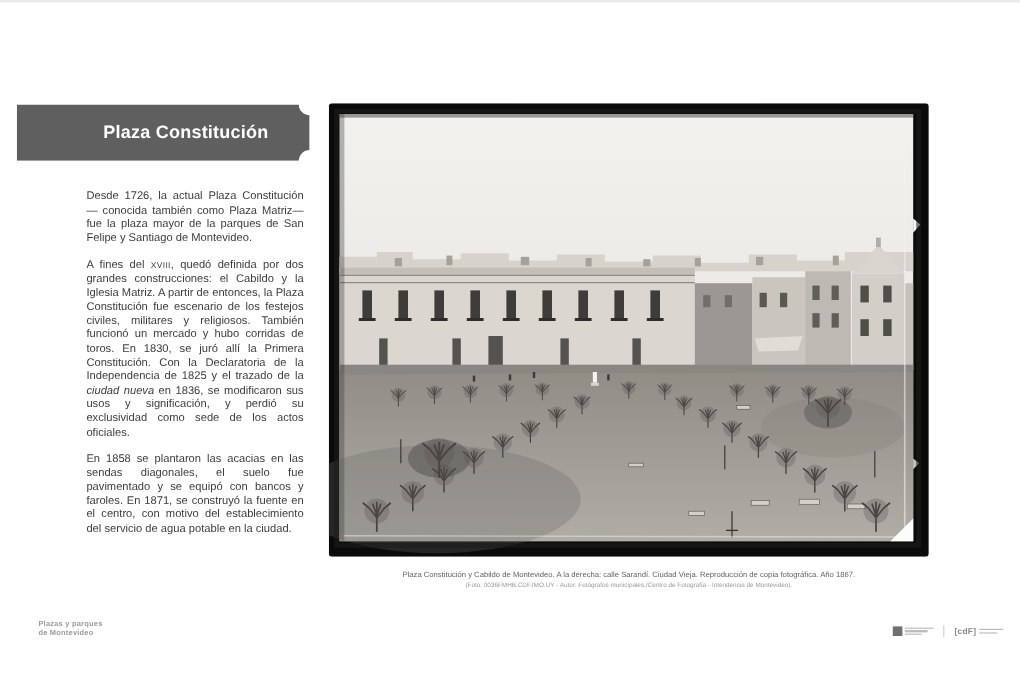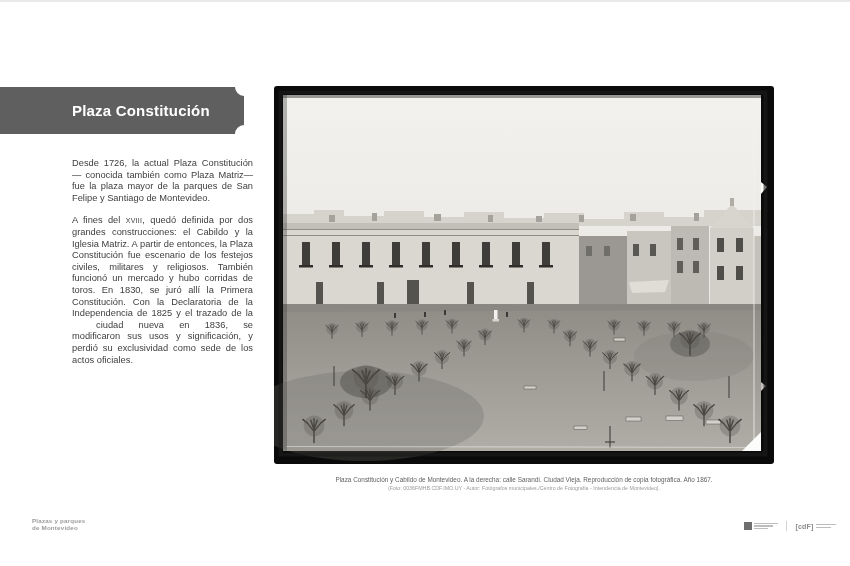--- a/index.html
+++ b/index.html
@@ -3,35 +3,35 @@
 <meta charset="utf-8">
 <style>
   html,body{margin:0;padding:0;}
   body{
     width:850px;height:566px;position:relative;background:#ffffff;
     font-family:"Liberation Sans","DejaVu Sans",sans-serif;overflow:hidden;
   }
   .top-edge{position:absolute;left:0;top:0;width:850px;height:2px;background:#e9e9e9;}
 
   
-  .ribbon{position:absolute;left:0;top:87px;width:283px;height:47px;}
+  .ribbon{position:absolute;left:14px;top:87px;width:283px;height:47px;}
   .ribbon svg{position:absolute;left:0;top:0;}
   .ribbon .title{
     position:absolute;left:72px;top:0;height:47px;display:flex;align-items:center;
     color:#ffffff;font-size:15px;font-weight:bold;letter-spacing:.2px;white-space:nowrap;
   }
 
   
   .article{
     position:absolute;left:72px;top:158px;width:181px;
     color:#3d3d3d;font-size:9.3px;line-height:11.6px;text-align:justify;
   }
   .article p{margin:0 0 11px 0;}
   .article .sc{font-variant:small-caps;letter-spacing:.3px;}
-  .article .it{margin-left:24px;}
+  .article .it{font-style:italic;}
 
   
   .photo-wrap{position:absolute;left:274px;top:86px;width:500px;height:378px;}
 
   
   .caption-block{position:absolute;left:274px;top:476px;width:500px;text-align:center;}
   .caption{color:#616161;font-size:6.4px;line-height:8px;}
   .credit{color:#9a9a9a;font-size:5.3px;line-height:7px;margin-top:1px;}
 
   
@@ -59,20 +59,21 @@
 <div class="ribbon">
   <svg width="244" height="47" viewBox="0 0 244 47">
     <path d="M0,0 L235,0 A 9 9 0 0 0 244 9 L244,38 A 9 9 0 0 0 235 47 L0,47 Z" fill="#5f5f5f"></path>
   </svg>
   <div class="title">Plaza Constitución</div>
 </div>
 
 <div class="article">
   <p>Desde 1726, la actual Plaza Constitución — conocida también como Plaza Matriz— fue la plaza mayor de la parques de San Felipe y Santiago de Montevideo.</p>
   <p><span>A fines del </span><span class="sc">xviii</span><span>, quedó definida por dos grandes construcciones: el Cabildo y la Iglesia Matriz. A partir de entonces, la Plaza Constitución fue escenario de los festejos civiles, militares y religiosos. También funcionó un mercado y hubo corridas de toros. En 1830, se juró allí la Primera Constitución. Con la Declaratoria de la Independencia de 1825 y el trazado de la </span><span class="it">ciudad nueva</span><span> en 1836, se modificaron sus usos y significación, y perdió su exclusividad como sede de los actos oficiales.</span></p>
+  <p>En 1858 se plantaron las acacias en las sendas diagonales, el suelo fue pavimentado y se equipó con bancos y faroles. En 1871, se construyó la fuente en el centro, con motivo del establecimiento del servicio de agua potable en la ciudad.</p>
 </div>
 
 <div class="photo-wrap">
   <svg width="500" height="378" viewBox="0 0 500 378">
     <defs>
       <linearGradient id="sky" x1="0" y1="0" x2="0" y2="1">
         <stop offset="0" stop-color="#f2f1ee"></stop>
         <stop offset="0.75" stop-color="#e7e5e0"></stop>
         <stop offset="1" stop-color="#dcd9d2"></stop>
       </linearGradient>

